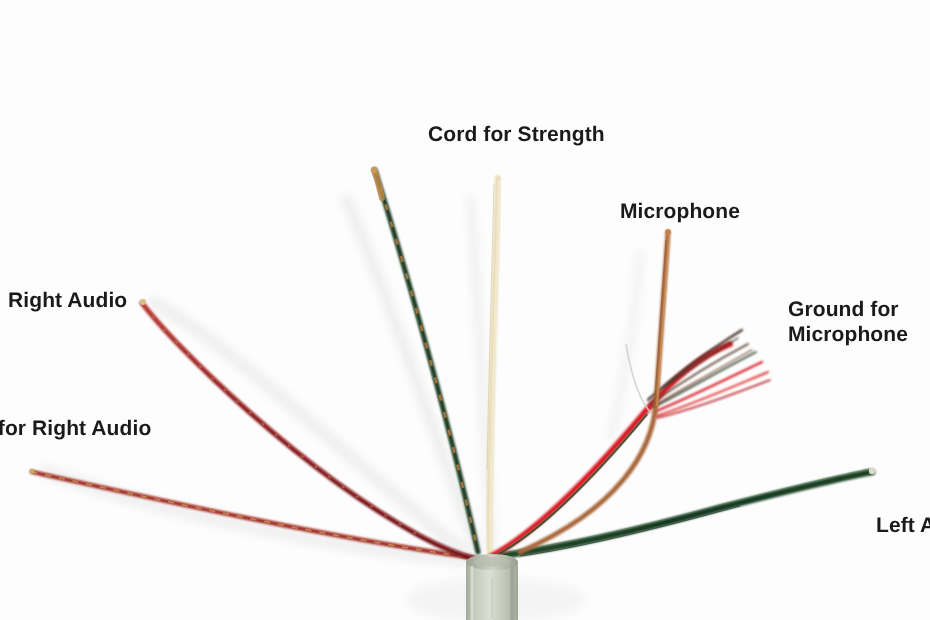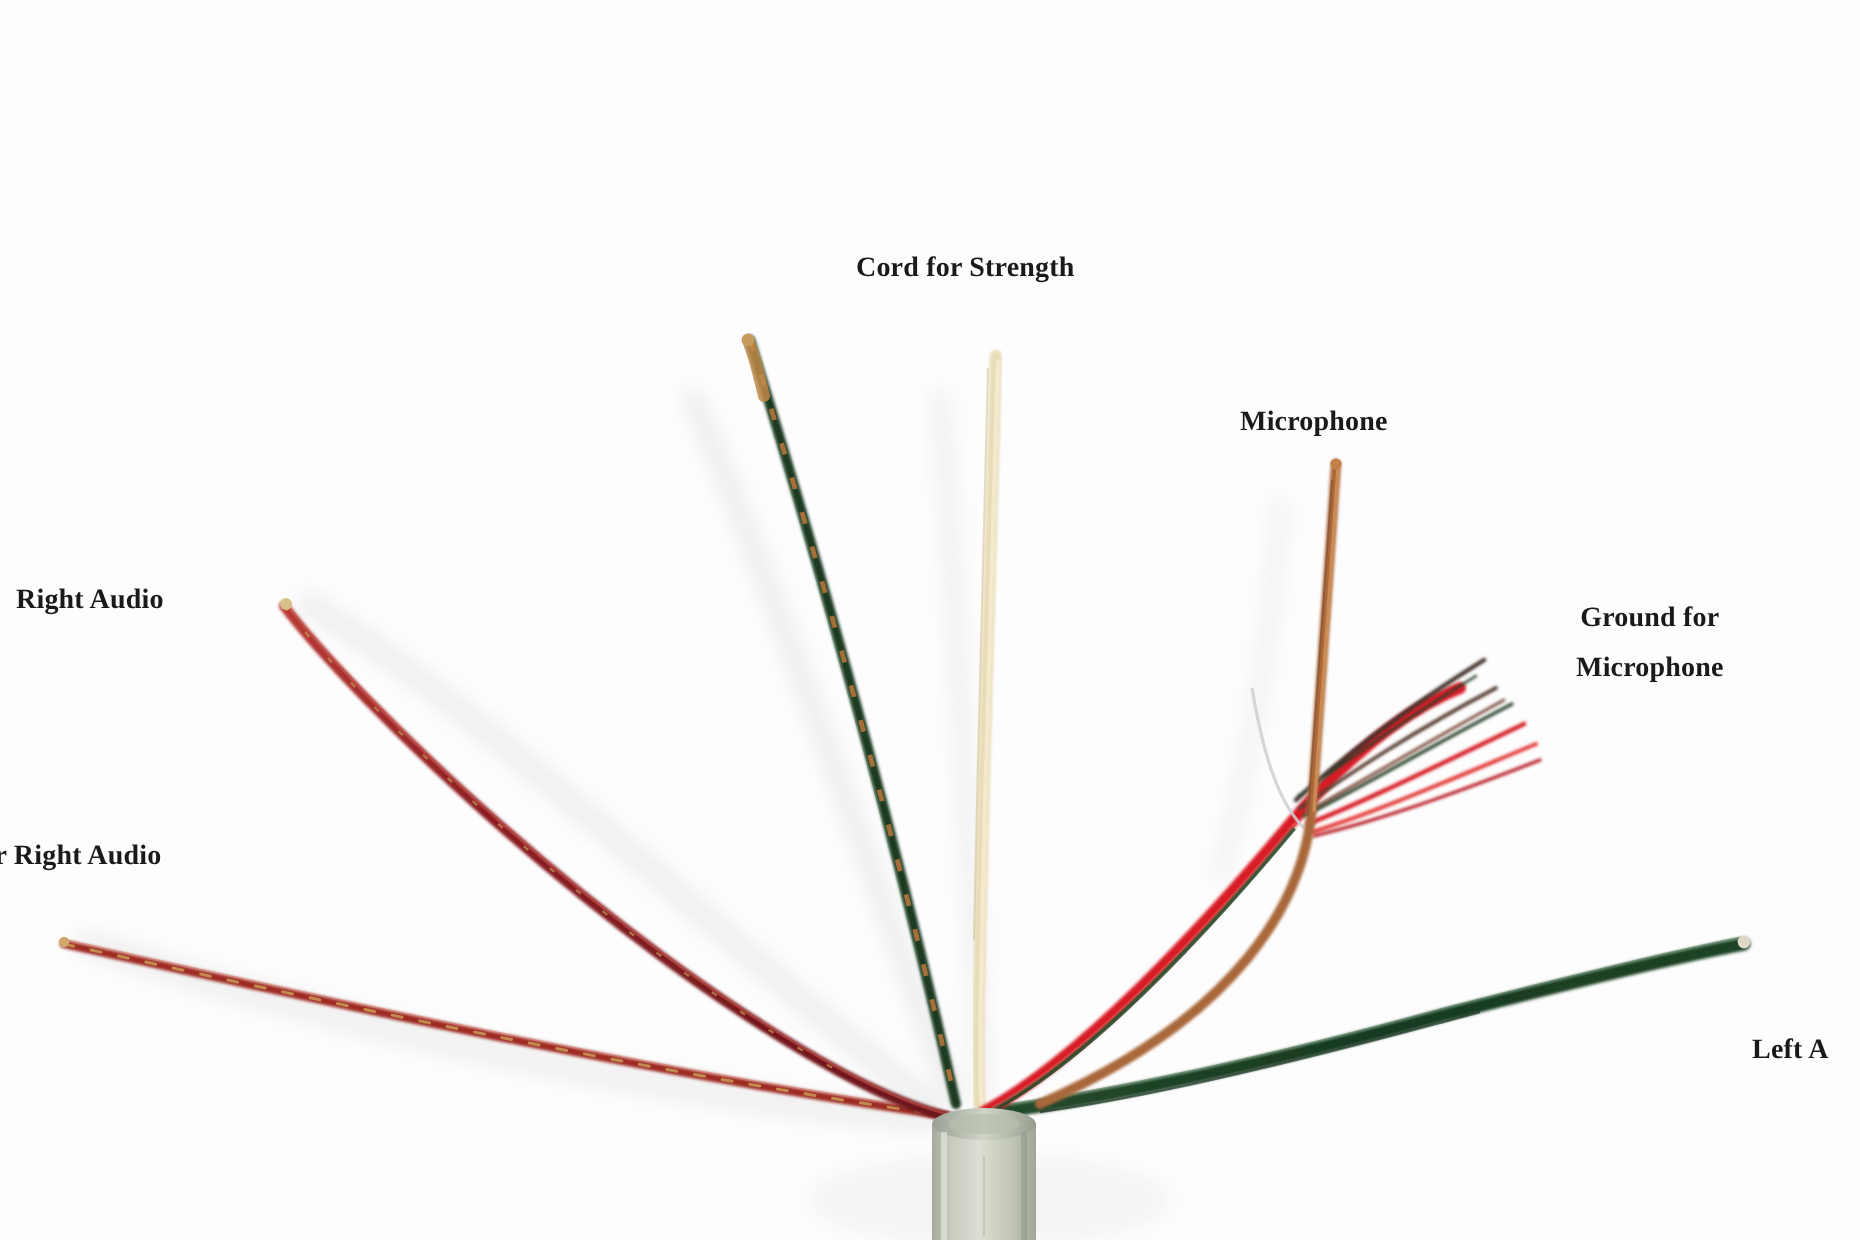--- a/index.html
+++ b/index.html
@@ -17,29 +17,29 @@
   }
   #photo {
     position: absolute;
     inset: 0;
     width: 930px;
     height: 620px;
   }
   .label {
     position: absolute;
     color: #1a1a1a;
-    font-family: Liberation Serif, serif;
+    font-family: Liberation Sans, sans-serif;
     font-weight: bold;
-    font-size: 14px;
+    font-size: 21px;
     line-height: 25px;
     letter-spacing: 0.1px;
     white-space: pre;
     text-rendering: geometricPrecision;
   }
-  .label.two-line { white-space: pre-line; text-align: center; }
+  .label.two-line { white-space: pre-line; }
 </style>
 </head>
 <body>
 
 <div id="stage">
 
   <svg id="photo" viewBox="0 0 930 620" xmlns="http://www.w3.org/2000/svg">
     <defs>
       <linearGradient id="jacketGrad" x1="0" y1="0" x2="1" y2="0">
         <stop offset="0%" stop-color="#a3a99b"></stop>

